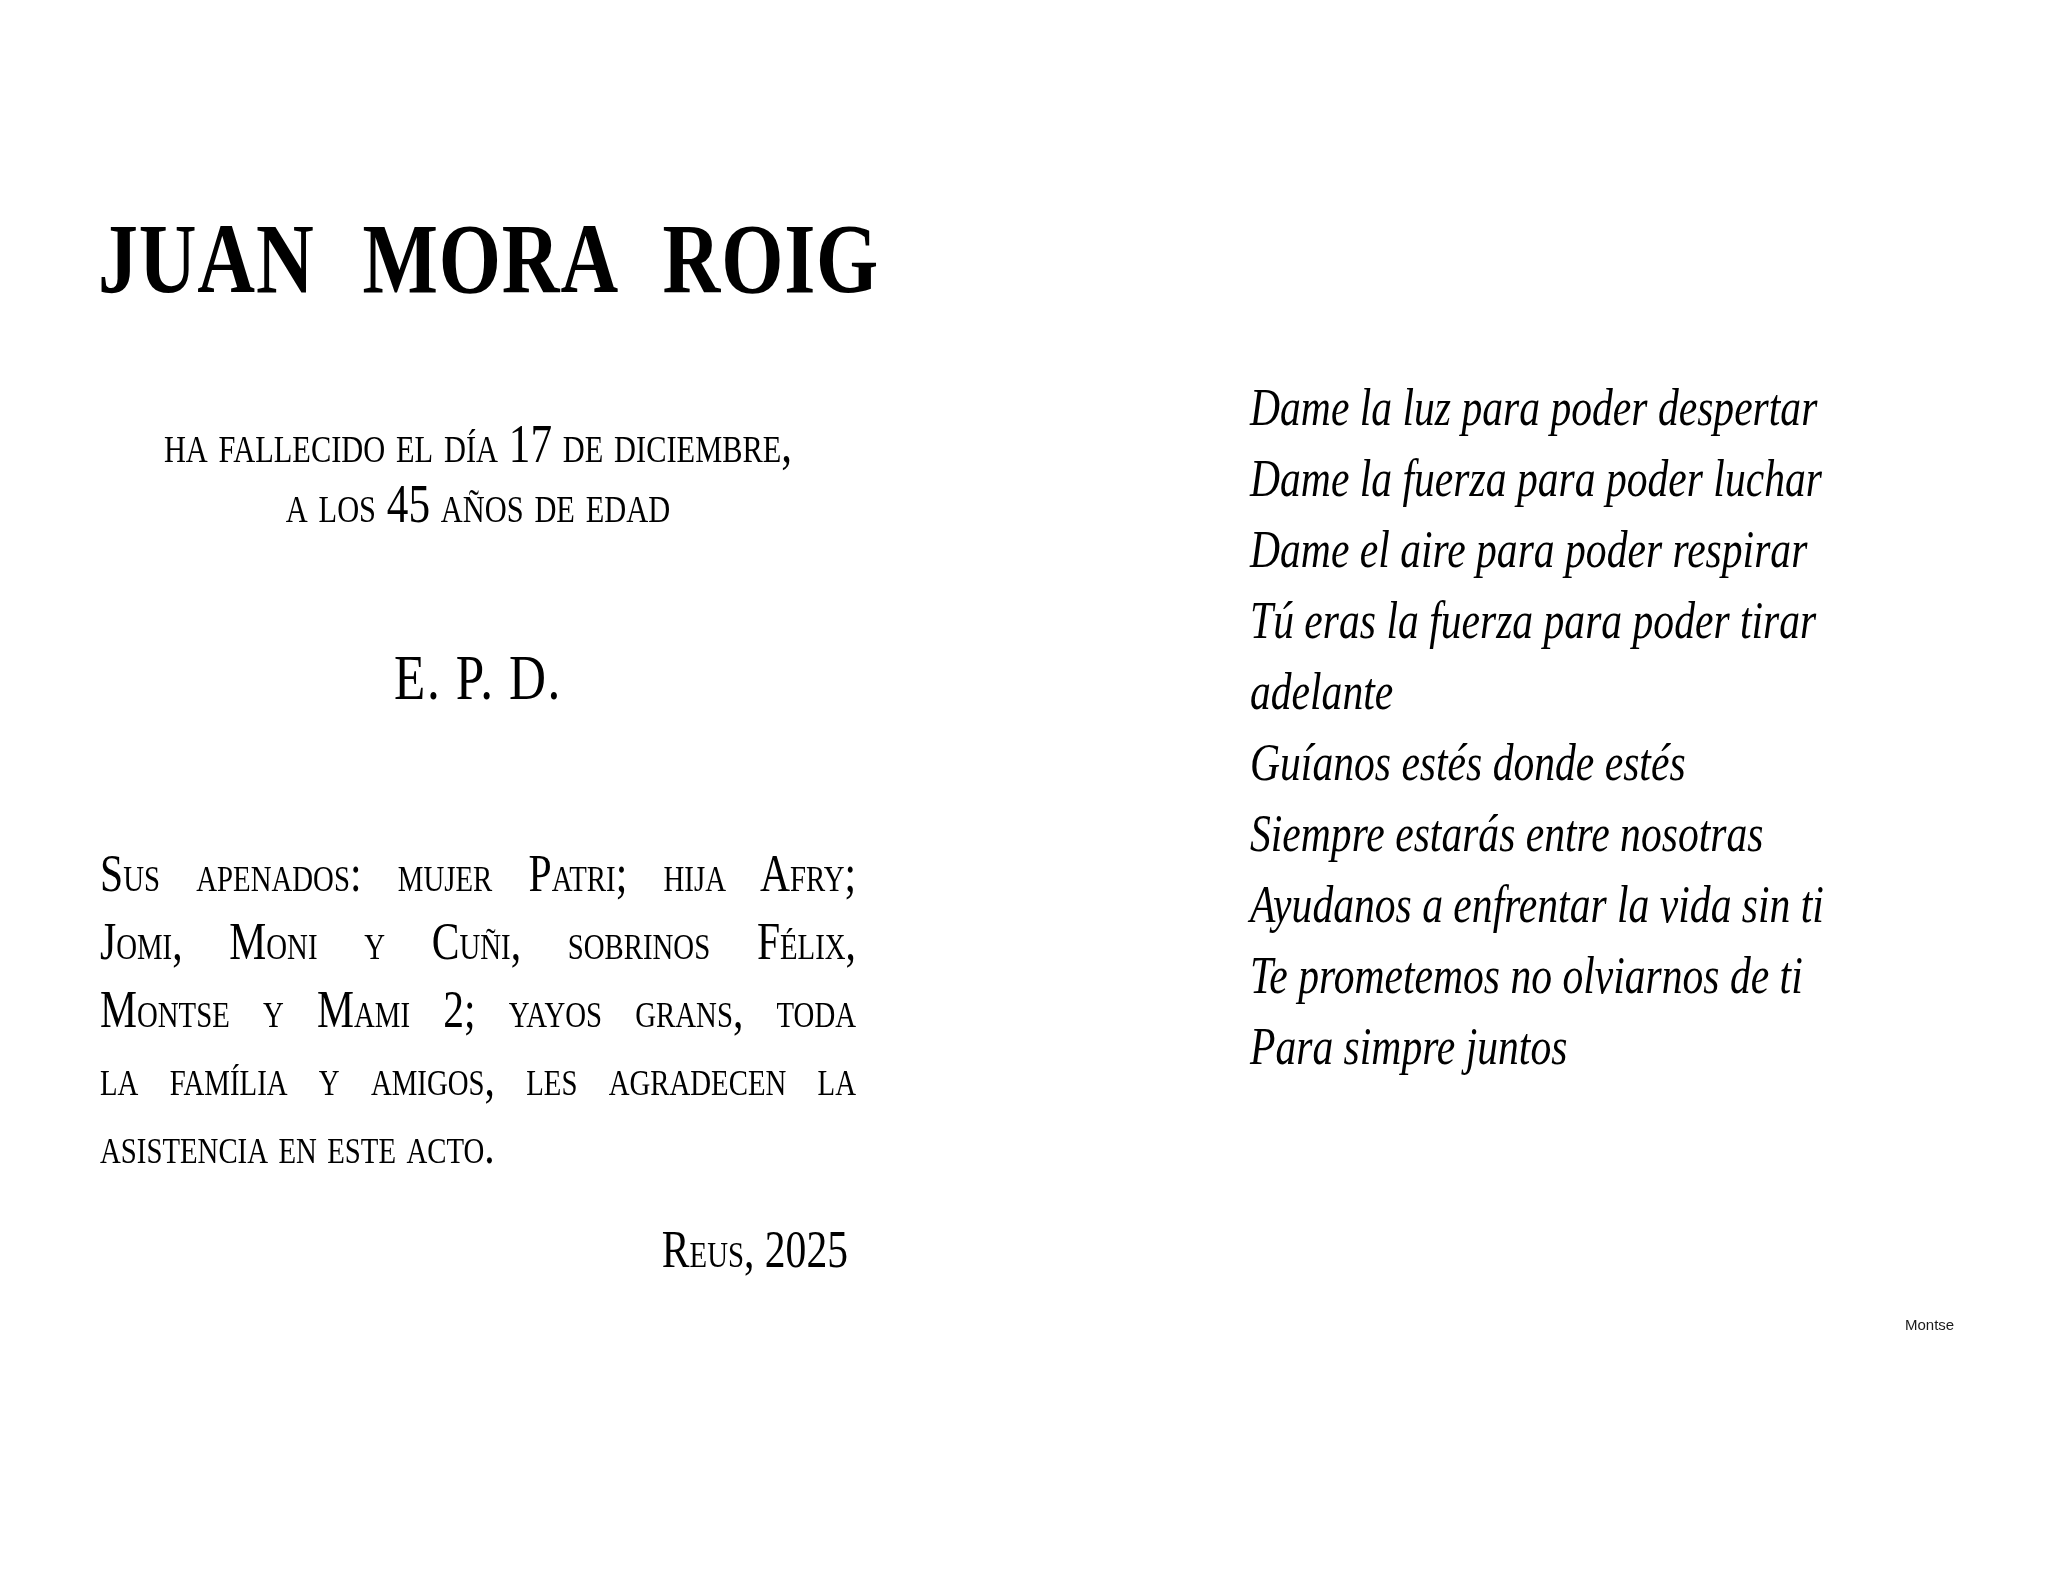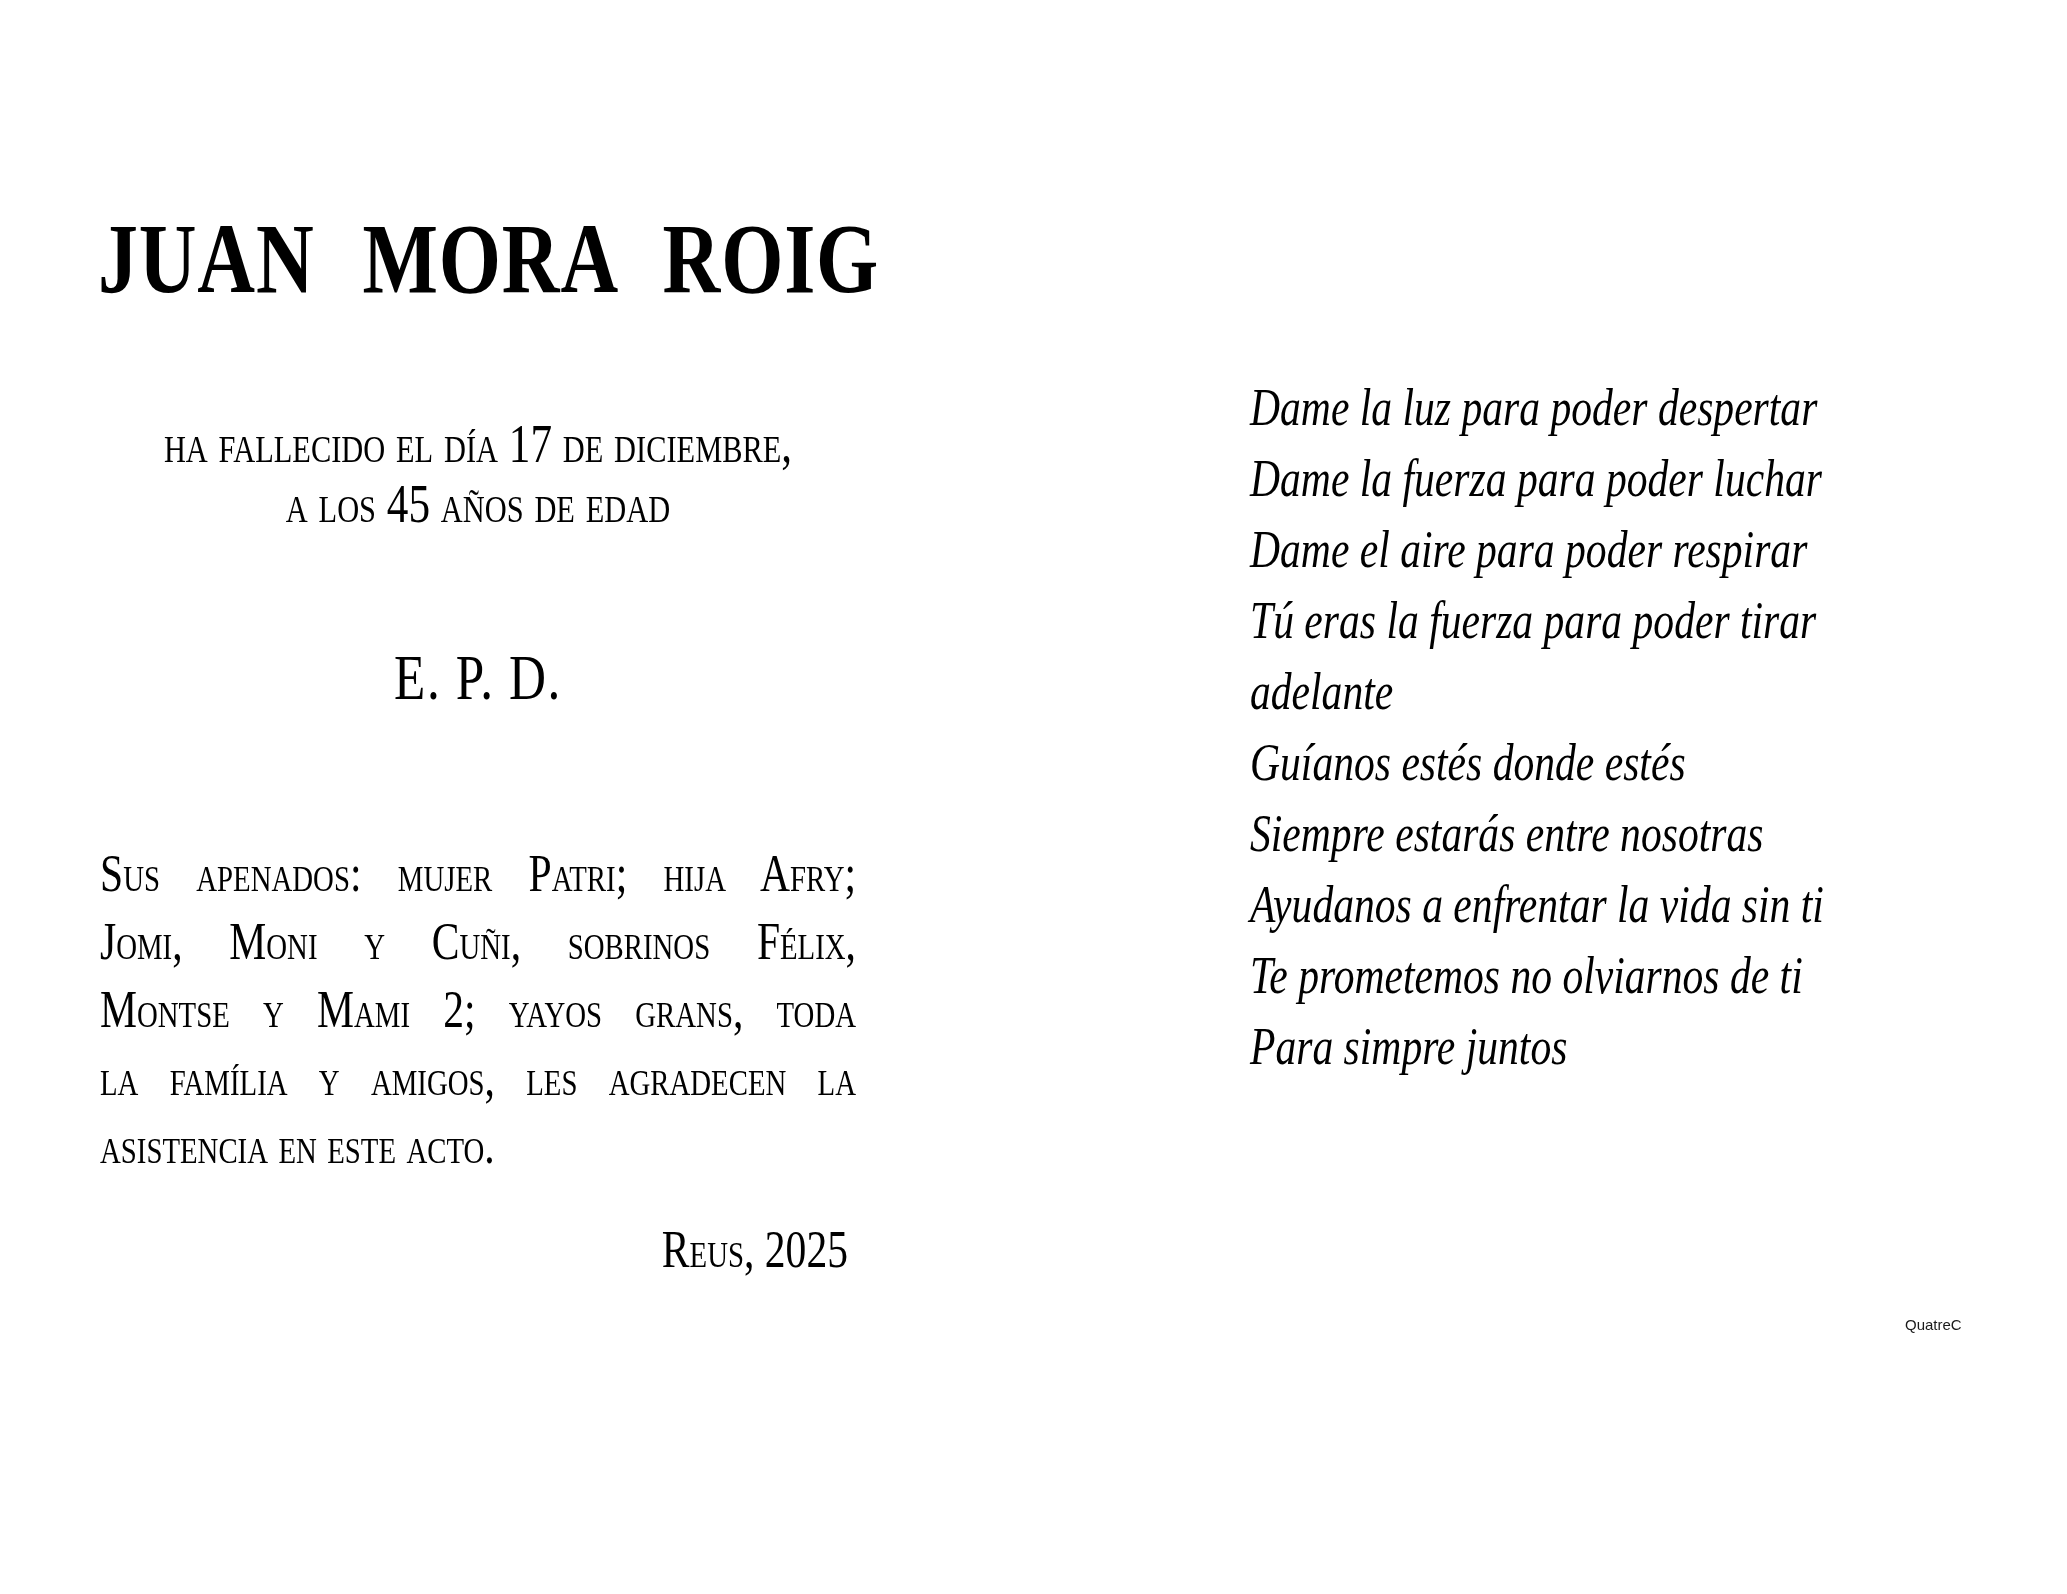--- a/index.html
+++ b/index.html
@@ -160,15 +160,15 @@
     <div class="poem-line">Dame el aire para poder respirar</div>
     <div class="poem-line">Tú eras la fuerza para poder tirar</div>
     <div class="poem-line">adelante</div>
     <div class="poem-line">Guíanos estés donde estés</div>
     <div class="poem-line">Siempre estarás entre nosotras</div>
     <div class="poem-line">Ayudanos a enfrentar la vida sin ti</div>
     <div class="poem-line">Te prometemos no olviarnos de ti</div>
     <div class="poem-line">Para simpre juntos</div>
   </div>
 
-  <div class="brand">QuatreC</div>
+  <div class="brand">Montse</div>
 
 </div>
 
 </body></html>

